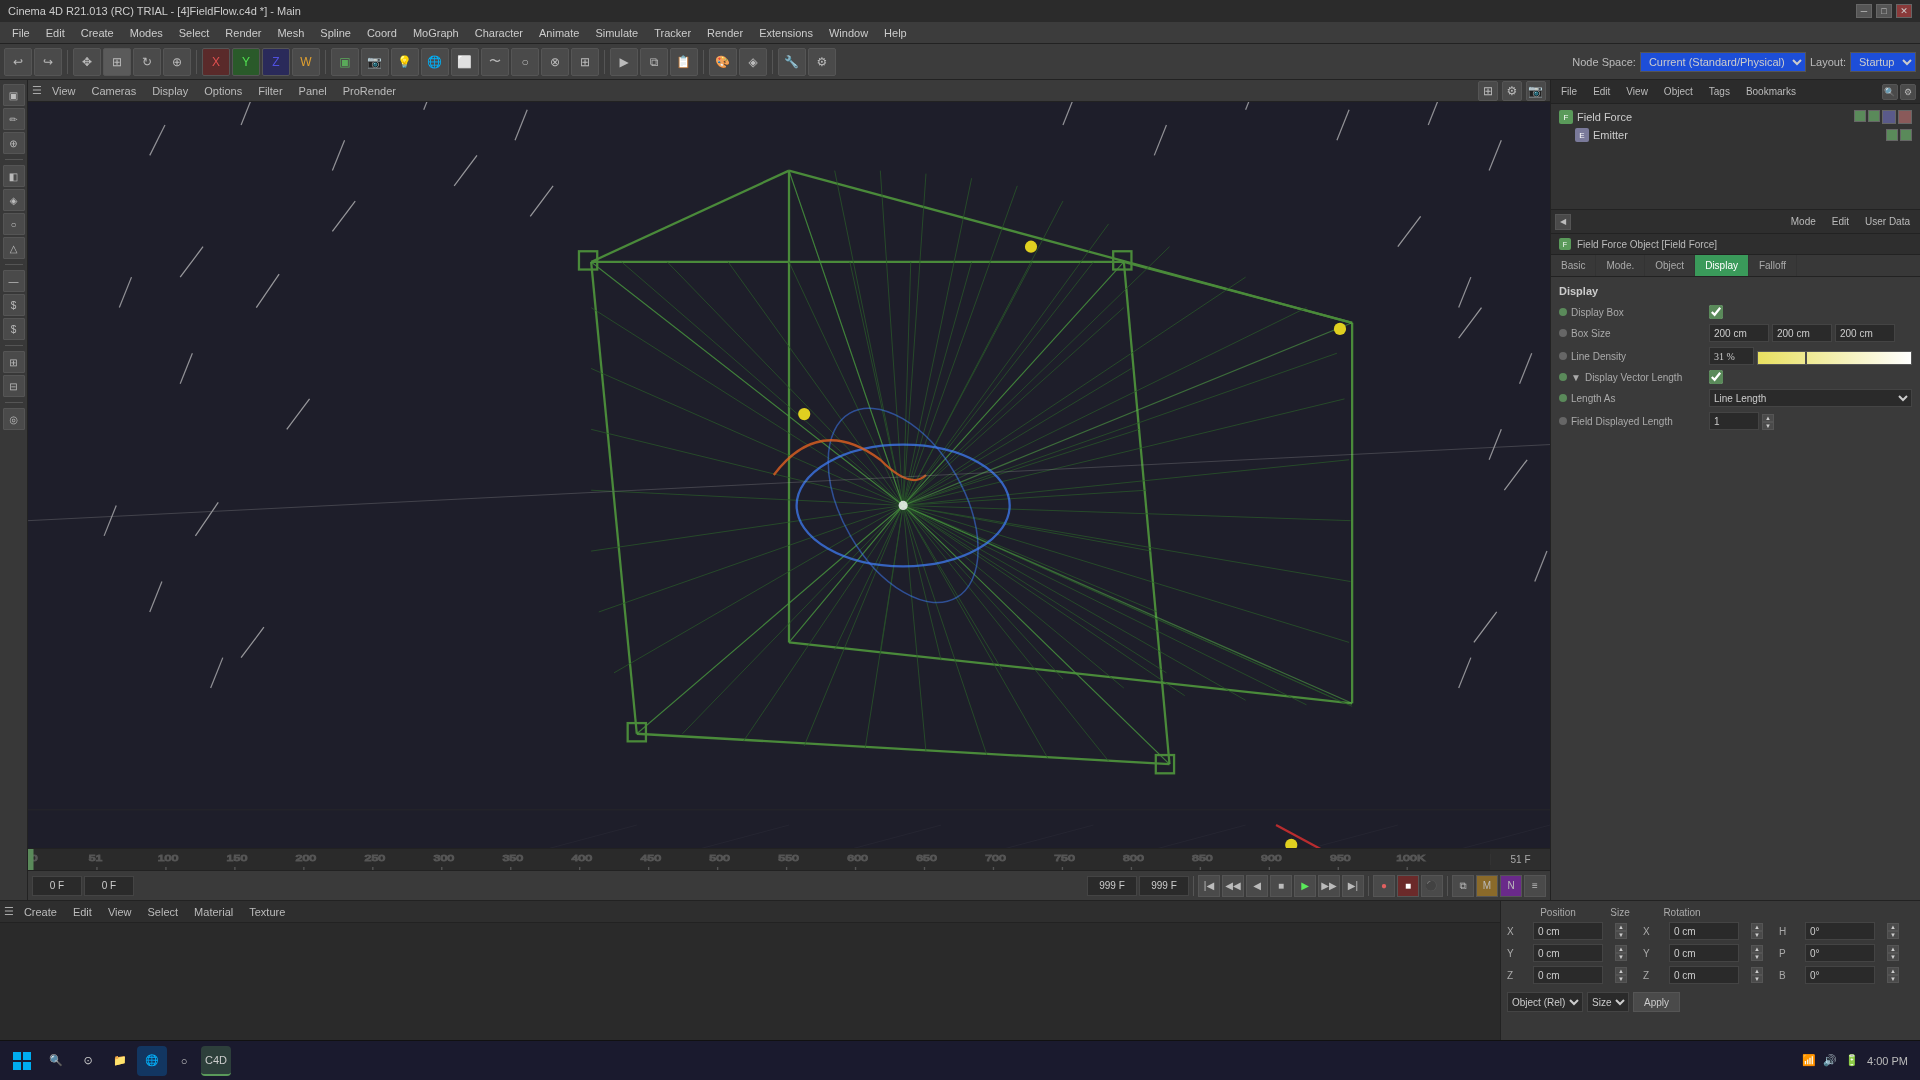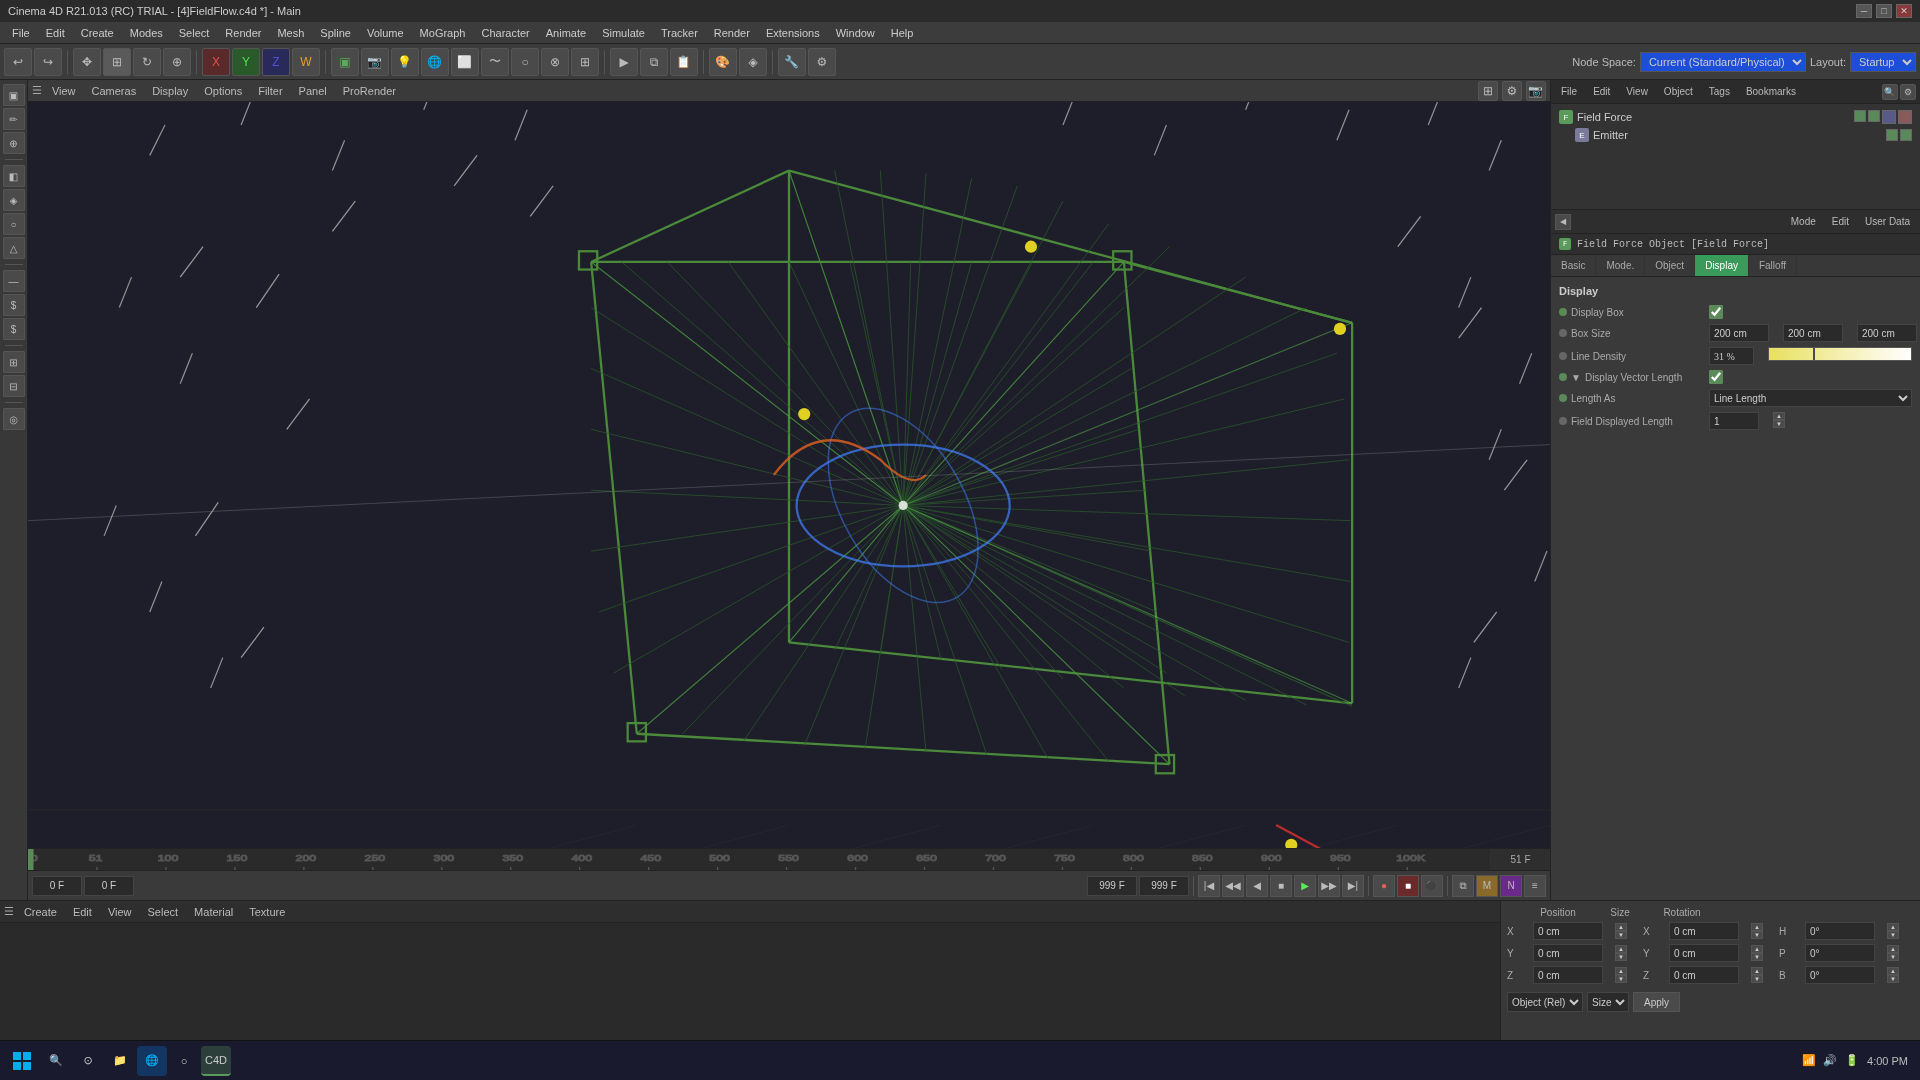--- a/index.html
+++ b/index.html
@@ -70,21 +70,21 @@
     
     #props-panel { flex: 1; display: flex; flex-direction: column; overflow: hidden; }
     #props-toolbar { background: #2e2e2e; height: 24px; display: flex; align-items: center; padding: 0 4px; gap: 4px; border-bottom: 1px solid #222; }
     #props-tabs { display: flex; background: #383838; border-bottom: 1px solid #222; height: 22px; }
     .props-tab { padding: 2px 10px; cursor: pointer; color: #aaa; font-size: 10px; border-right: 1px solid #333; display: flex; align-items: center; text-align: right; }
     .props-tab.active { background: #4a4a4a; color: #fff; }
     #props-content { flex: 1; padding: 8px; overflow-y: auto; background: #3a3a3a; }
     .props-section-title { color: #ccc; font-size: 11px; font-weight: bold; margin-bottom: 8px; }
     .props-row { display: flex; align-items: center; margin-bottom: 5px; }
     .props-label { width: 150px; color: #aaa; font-size: 10px; flex-shrink: 0; display: flex; align-items: center; gap: 4px; }
-    .props-value { flex: 1; display: flex; align-items: flex-start; gap: 14px; }
+    .props-value { flex: 1; display: flex; align-items: flex-end; gap: 3px; }
     .props-input { background: #2a2a2a; border: 1px solid #444; color: #ccc; padding: 1px 4px; font-size: 10px; width: 60px; height: 18px; }
     .props-checkbox { width: 14px; height: 14px; accent-color: #5a8a5a; }
     .props-dot { width: 8px; height: 8px; border-radius: 50%; background: #5a8a5a; flex-shrink: 0; }
     .props-dot-gray { width: 8px; height: 8px; border-radius: 50%; background: #666; flex-shrink: 0; }
     .props-select { background: #2a2a2a; border: 1px solid #444; color: #ccc; font-size: 10px; height: 18px; flex: 1; }
     .props-nav-btn { width: 16px; height: 16px; background: #4a4a4a; border: 1px solid #555; display: flex; align-items: center; justify-content: center; cursor: pointer; font-size: 8px; color: #bbb; }
 
     
     #bottom-area { display: flex; height: 140px; flex-shrink: 0; background: #333; border-top: 1px solid #222; }
     #material-editor { flex: 1; display: flex; flex-direction: column; }
@@ -120,21 +120,21 @@
 
 <div id="menu-bar">
     <span class="menu-item">File</span>
     <span class="menu-item">Edit</span>
     <span class="menu-item">Create</span>
     <span class="menu-item">Modes</span>
     <span class="menu-item">Select</span>
     <span class="menu-item">Render</span>
     <span class="menu-item">Mesh</span>
     <span class="menu-item">Spline</span>
-    <span class="menu-item">Volume</span>
+    <span class="menu-item">Coord</span>
     <span class="menu-item">MoGraph</span>
     <span class="menu-item">Character</span>
     <span class="menu-item">Animate</span>
     <span class="menu-item">Simulate</span>
     <span class="menu-item">Tracker</span>
     <span class="menu-item">Render</span>
     <span class="menu-item">Extensions</span>
     <span class="menu-item">Window</span>
     <span class="menu-item">Help</span>
   </div>
@@ -550,21 +550,21 @@
 
     <div id="props-panel">
       <div id="props-toolbar">
         <div class="props-nav-btn">◀</div>
         <div style="flex:1;"></div>
         <span class="rt-btn">Mode</span>
         <span class="rt-btn">Edit</span>
         <span class="rt-btn">User Data</span>
       </div>
 
-      <div style="background:#2e2e2e;padding:4px 8px;font-size:10px;color:#bbb;display:flex;align-items:flex-end;gap:6px;border-bottom:1px solid #222;font-family:Liberation Mono, monospace;">
+      <div style="background:#2e2e2e;padding:4px 8px;font-size:10px;color:#bbb;display:flex;align-items:flex-end;gap:6px;border-bottom:1px solid #222;">
         <div class="obj-icon" style="width:12px;height:12px;font-size:7px;">F</div>
         <span>Field Force Object [Field Force]</span>
       </div>
 
       <div id="props-tabs">
         <div class="props-tab">Basic</div>
         <div class="props-tab">Mode.</div>
         <div class="props-tab">Object</div>
         <div class="props-tab active" style="color:#fff;background:#3a9a5a;">Display</div>
         <div class="props-tab">Falloff</div>

